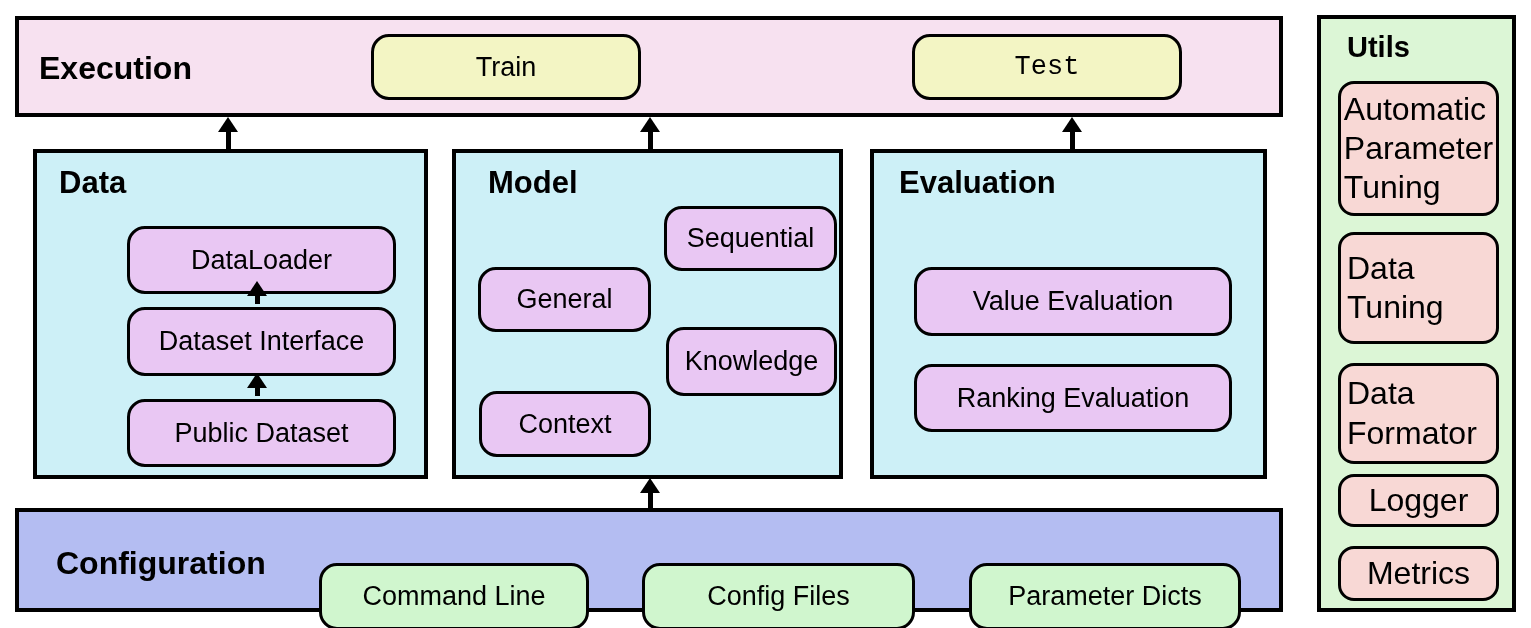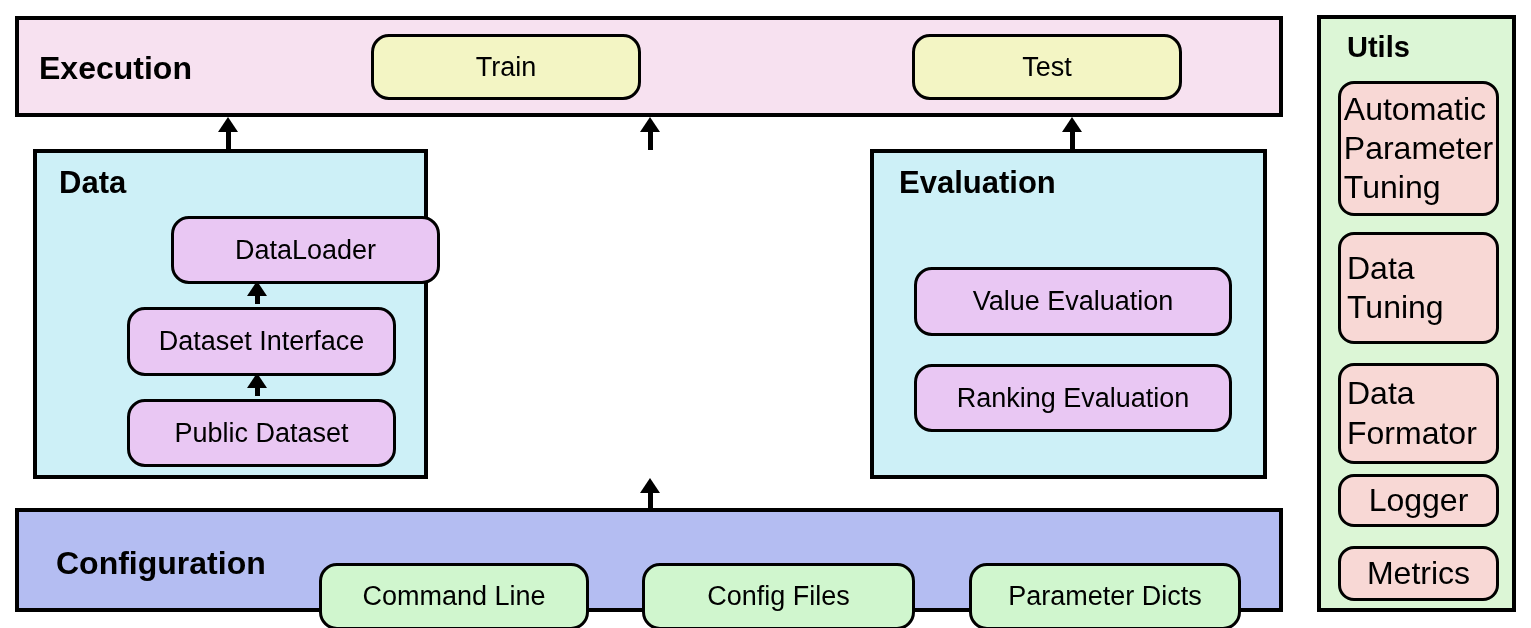--- a/index.html
+++ b/index.html
@@ -78,30 +78,37 @@
   }
 </style>
 </head>
 <body>
 
 <div class="canvas">
 
   <section class="panel exec-bg" style="left:15px; top:16px; width:1268px; height:101px;">
     <div class="bar-title" style="left:20px; top:30px;">Execution</div>
     <div class="node task-node" style="left:352px; top:14px; width:270px; height:66px;">Train</div>
-    <div class="node task-node" style="left:893px; top:14px; width:270px; height:66px;">Test</div>
+    <div class="node task-node" style="left:893px; top:14px; width:270px; height:66px;font-family:Liberation Mono, monospace;">Test</div>
   </section>
 
   <section class="panel cyan-bg" style="left:33px; top:149px; width:395px; height:330px;">
     <div class="panel-title" style="left:22px; top:12px;">Data</div>
-    <div class="node model-node" style="left:90px; top:63px; width:269px; height:68px;margin-left:44px;">DataLoader</div>
+    <div class="node model-node" style="left:90px; top:73px; width:269px; height:68px;">DataLoader</div>
     <div class="node model-node" style="left:90px; top:154px; width:269px; height:69px;">Dataset Interface</div>
     <div class="node model-node" style="left:90px; top:246px; width:269px; height:68px;">Public Dataset</div>
   </section>
 
+  <section class="panel cyan-bg" style="left:452px; top:149px; width:391px; height:330px;">
+    <div class="panel-title" style="left:32px; top:12px;">Model</div>
+    <div class="node model-node" style="left:208px; top:53px; width:173px; height:65px;">Sequential</div>
+    <div class="node model-node" style="left:22px; top:114px; width:173px; height:65px;">General</div>
+    <div class="node model-node" style="left:210px; top:174px; width:171px; height:69px;">Knowledge</div>
+    <div class="node model-node" style="left:23px; top:238px; width:172px; height:66px;">Context</div>
+  </section>
 
   <section class="panel cyan-bg" style="left:870px; top:149px; width:397px; height:330px;">
     <div class="panel-title" style="left:25px; top:12px;">Evaluation</div>
     <div class="node model-node" style="left:40px; top:114px; width:318px; height:69px;">Value Evaluation</div>
     <div class="node model-node" style="left:40px; top:211px; width:318px; height:68px;">Ranking Evaluation</div>
   </section>
 
   <section class="panel config-bg" style="left:15px; top:508px; width:1268px; height:104px;">
     <div class="bar-title" style="left:37px; top:33px;">Configuration</div>
     <div class="node config-node" style="left:300px; top:20px; width:270px; height:67px;">Command Line</div>

